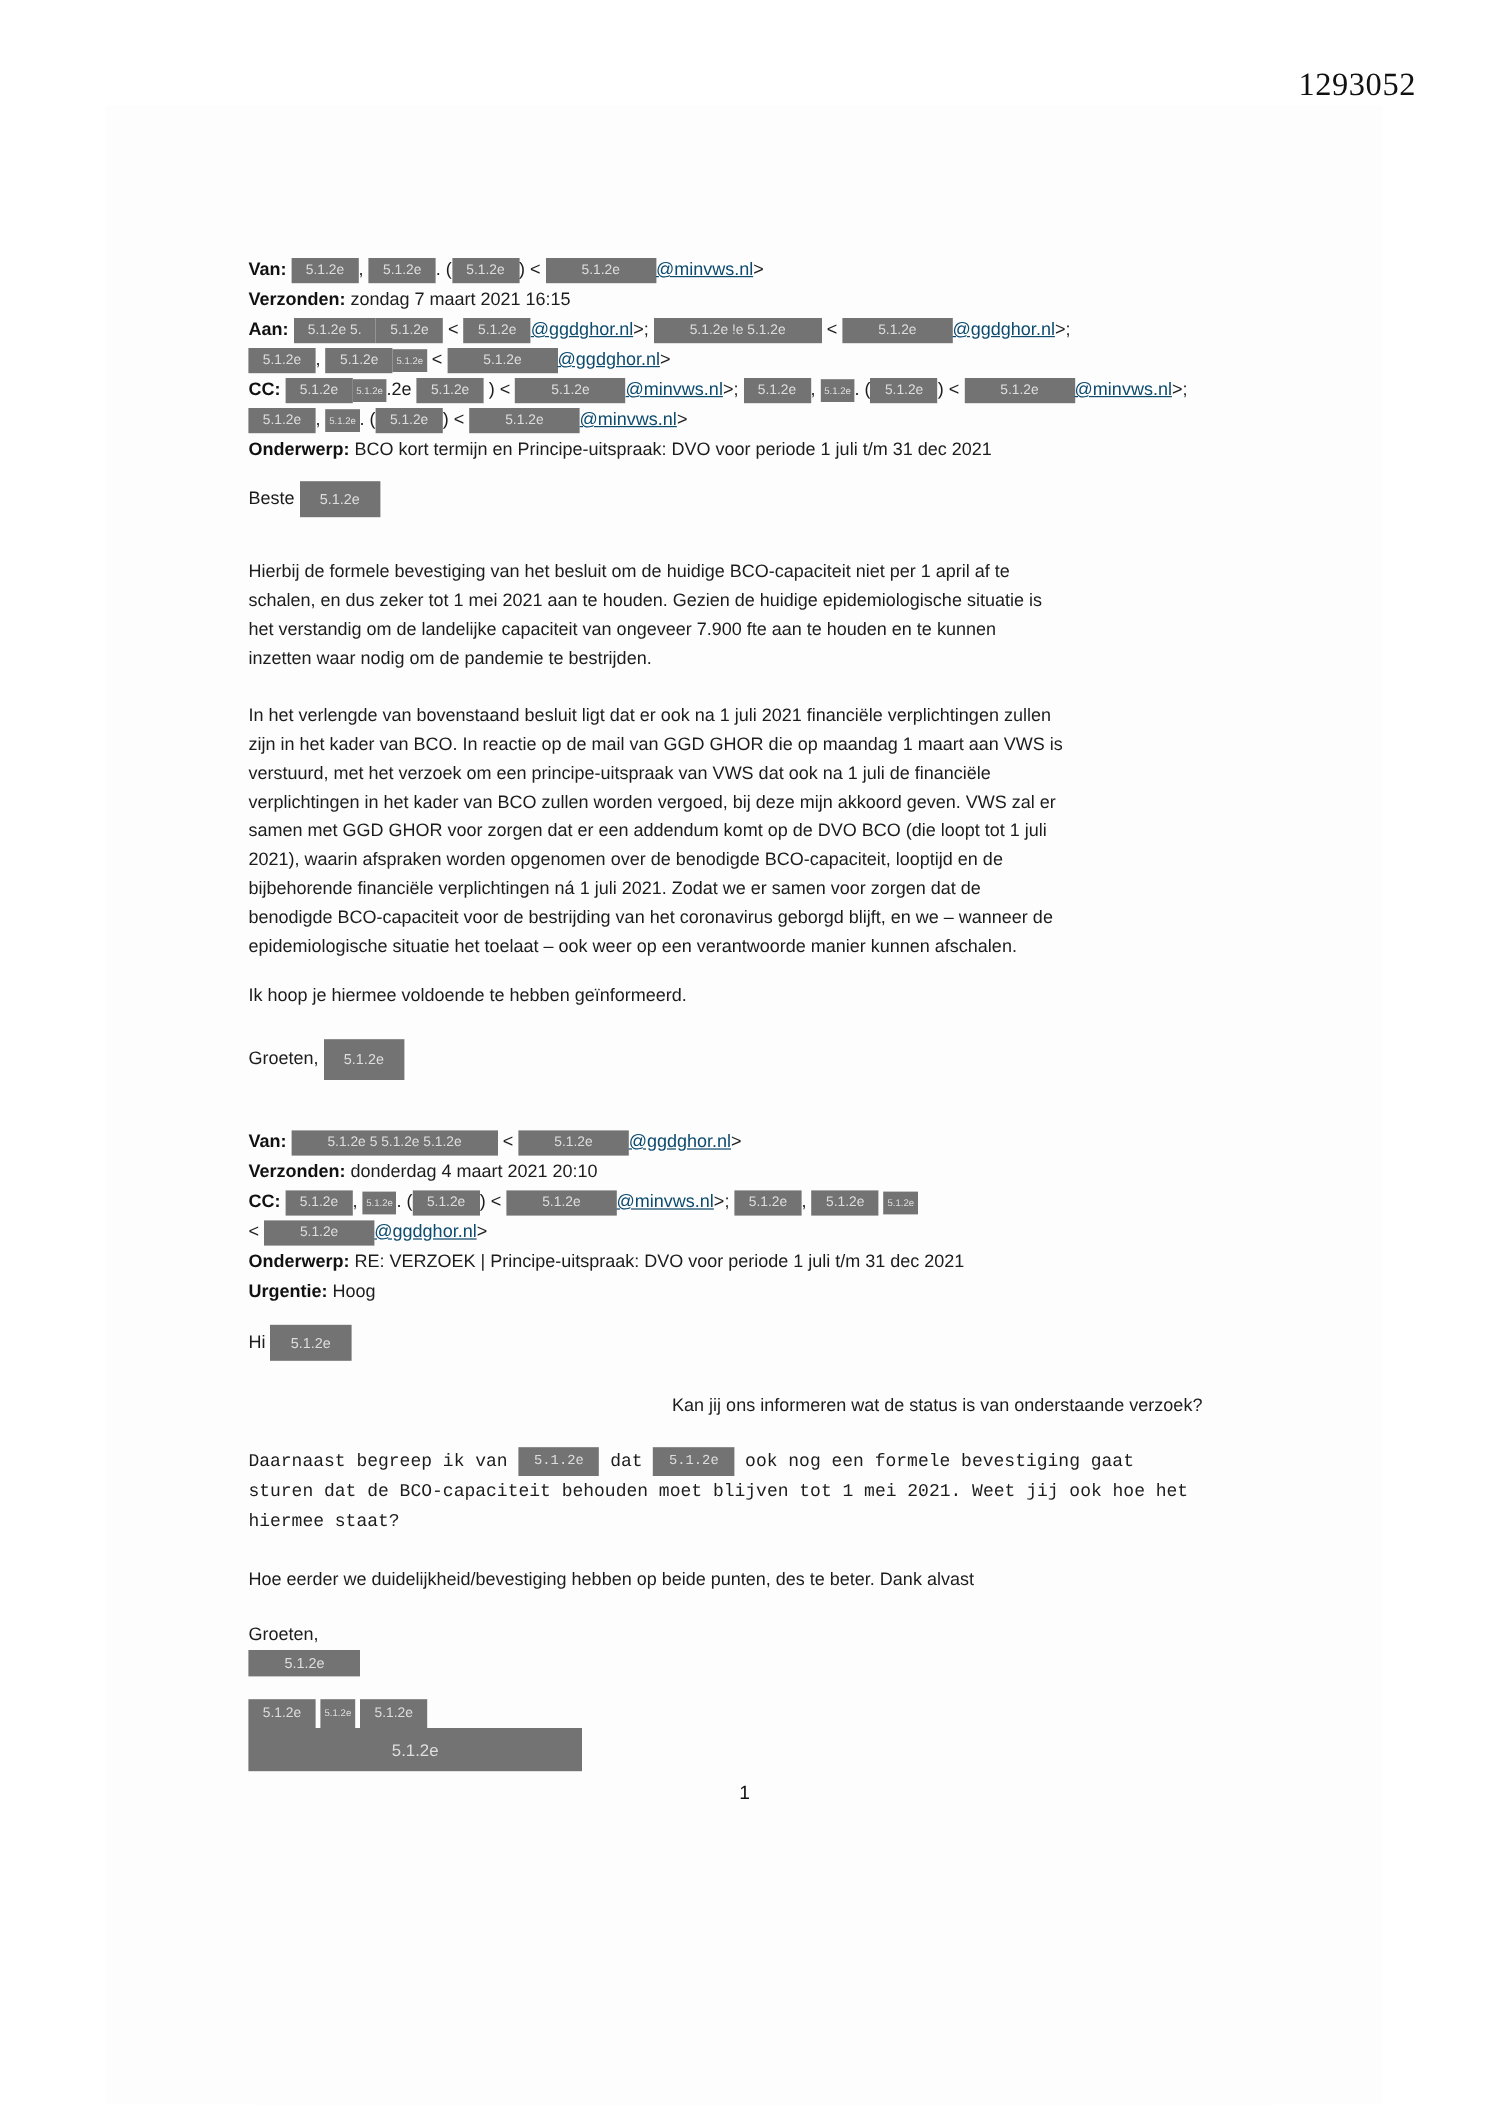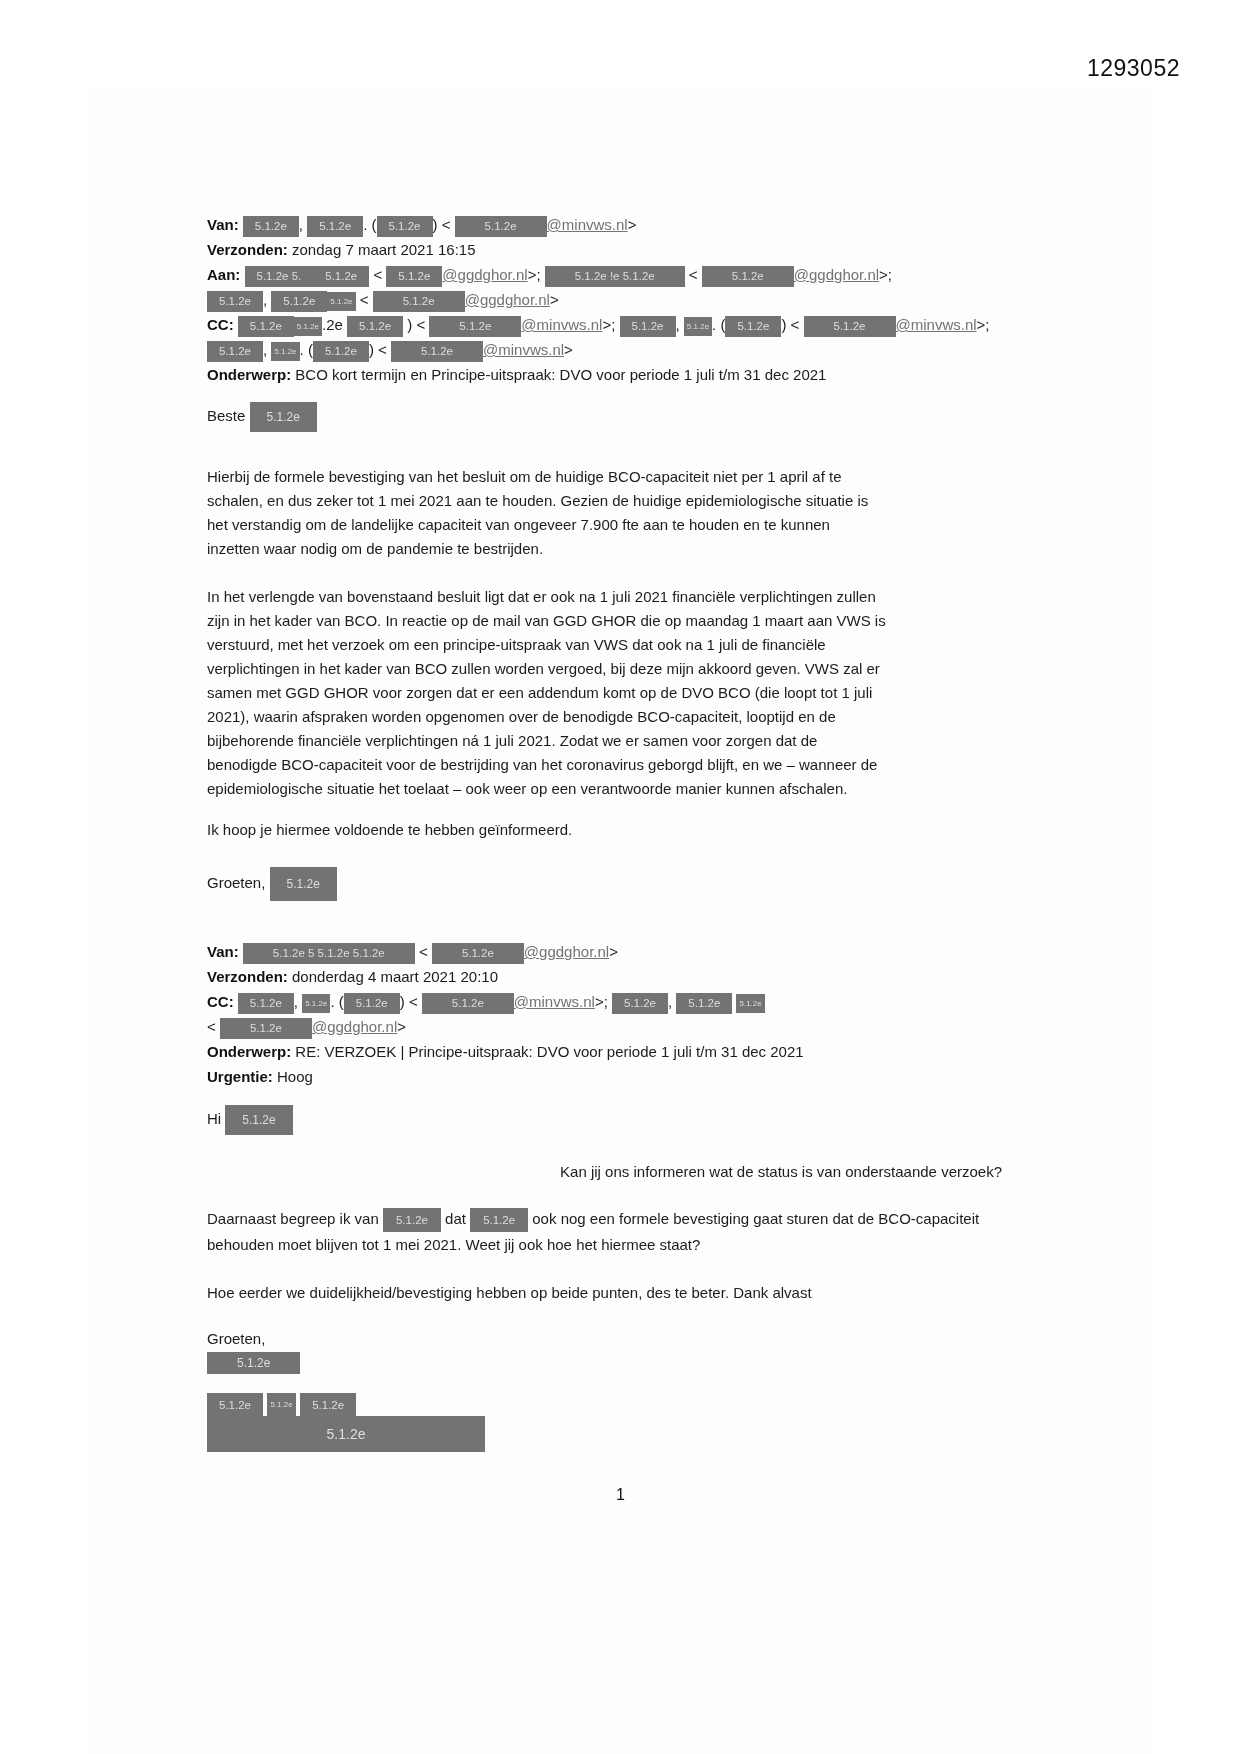--- a/index.html
+++ b/index.html
@@ -2,29 +2,29 @@
 <html><head>
 <meta charset="utf-8">
 <style>
   html,body { margin:0; padding:0; background:#ffffff; }
   .page {
     position:relative; width:1241px; height:1754px; background:#ffffff;
     font-family:"Liberation Sans", sans-serif; color:#1c1c1c; overflow:hidden;
   }
   .scan-bg { position:absolute; left:88px; top:88px; width:1064px; height:1666px; background:#fdfdfd; }
   .doc-id {
-    position:absolute; top:55px; right:61px; font-size:23px; color:#111;
-    font-family:Liberation Sans, sans-serif; letter-spacing:0.5px;
+    position:absolute; top:55px; right:61px; font-size:27px; color:#111;
+    font-family:Liberation Serif, serif; letter-spacing:0.5px;
   }
   .content { position:absolute; left:207px; top:212px; width:800px; }
 
   .hline { font-size:15px; line-height:25px; height:25px; white-space:nowrap; }
   .hlabel { font-weight:bold; color:#111; }
   .htext { color:#1c1c1c; }
-  .lnk { color:#737373; }
+  .lnk { color:#0c4a6e; }
 
   .rx {
     display:inline-block; background:#737373; color:#dedede;
     font-size:11.5px; height:21px; line-height:21px; padding:0 12px;
     text-align:center; vertical-align:middle; white-space:nowrap;
   }
   .rx-w  { padding:0 30px; }
   .rx-s  { font-size:8px; height:19px; line-height:19px; padding:0 3px; }
   .rx-lg { font-size:12px; height:30px; line-height:30px; padding:0 17px; }
   .rx-in { font-size:11.5px; height:24px; line-height:24px; padding:0 13px; }
@@ -33,21 +33,21 @@
   .greet { margin-top:13px; font-size:15px; line-height:31px; height:31px; }
   .para  { font-size:15px; line-height:24px; width:795px; white-space:pre-line; }
   .p1 { margin-top:34px; }
   .p2 { margin-top:24px; }
   .p3 { margin-top:17px; height:24px; }
   .closing1 { margin-top:23px; font-size:15px; line-height:35px; height:35px; }
   .closing1 .rx-lg { height:34px; line-height:34px; }
   .h2first { margin-top:39px; }
   .g2 { margin-top:14px; }
   .q1 { margin-top:26px; height:24px;text-align:right; }
-  .q2 { margin-top:22px; line-height:25px; white-space:normal; }
+  .q2 { margin-top:22px; line-height:25px; white-space:normal;font-family:Liberation Mono, monospace; }
   .q3 { margin-top:24px; height:24px; }
   .q4 { margin-top:22px; height:24px; }
   .sigbox { margin-top:0; height:22px; line-height:22px; }
   .sigrow { margin-top:19px; height:24px; line-height:24px; }
   .sigrow .rx { height:24px; line-height:24px; }
   .sigrow .rx-s { height:24px; line-height:24px; font-size:8px; }
   .sigbig {
     display:block; width:248px; height:36px; line-height:36px;
     font-size:14px; padding:0 15px; text-align:center; margin-top:0;
   }

